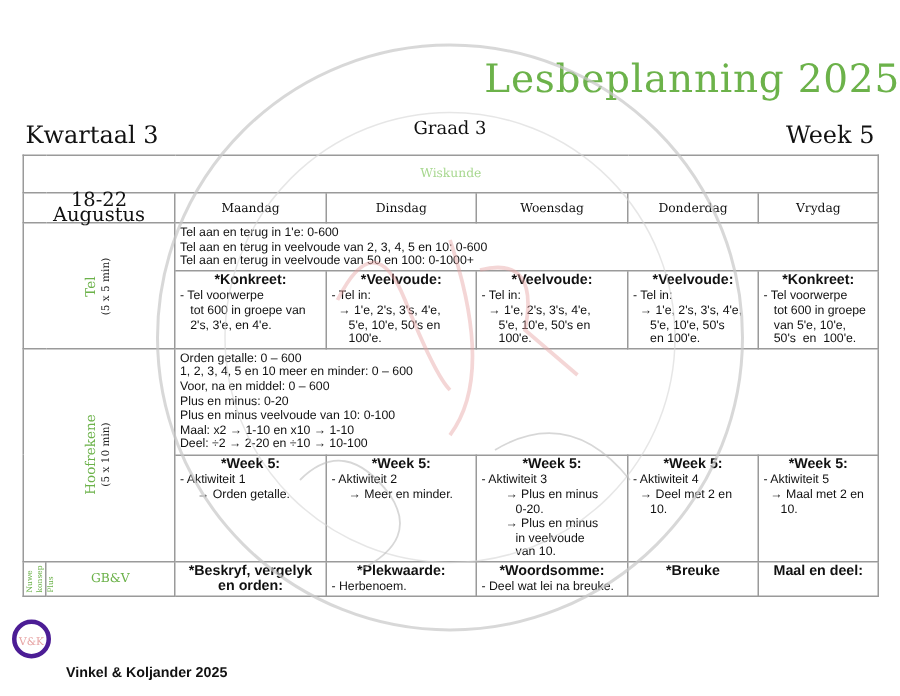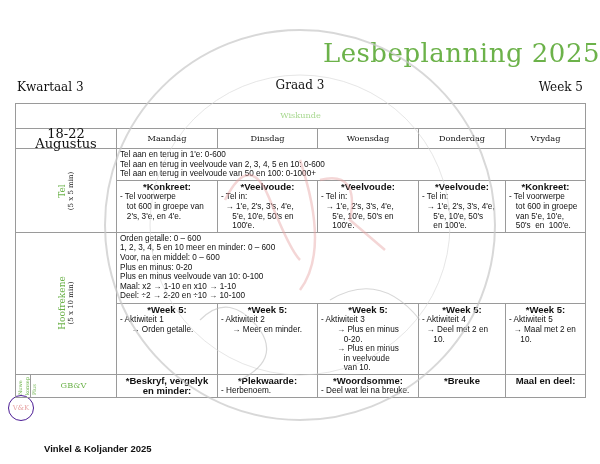--- a/index.html
+++ b/index.html
@@ -3,21 +3,21 @@
 <meta charset="utf-8">
 <style>
   * { box-sizing: border-box; margin: 0; padding: 0; }
   html, body { width: 600px; height: 464px; background: #ffffff; overflow: hidden; }
   body { position: relative; font-family: "Liberation Sans", sans-serif; color: #111; }
 
   .watermark { position: absolute; left: 0; top: 0; width: 600px; height: 464px; pointer-events: none; z-index: 5; }
 
   .title { position: absolute; top: 38px; left: 0; width: 600px; text-align: right;
     font-family: "DejaVu Serif", serif; font-size: 26px; color: #6cb24a; letter-spacing: 0.5px; }
-  .meta { position: absolute; top: 80px; font-family: "DejaVu Serif", serif; font-size: 12px; color: #111; }
+  .meta { position: absolute; top: 80px; font-family: "DejaVu Serif", serif; font-size: 16px; color: #111; }
   .meta.left { left: 17px; }
   .meta.center { left: 0; width: 600px; text-align: center; font-size: 12px; top: 78px; }
   .meta.right { right: 17px; }
 
   table.plan { position: absolute; left: 15px; top: 103px; width: 570px; border-collapse: collapse; table-layout: fixed; z-index: 2; }
   table.plan td { border: 1px solid #9a9a9a; vertical-align: top; font-size: 8.2px; line-height: 9.6px; }
   .subject { text-align: center; font-family: "DejaVu Serif", serif; font-size: 17px; color: #a8d890; height: 25px; vertical-align: middle !important; }
   .hdr td { height: 15px; text-align: center; vertical-align: middle !important; font-family: "DejaVu Serif", serif; font-size: 11px; }
   .hdr td.date { font-size: 13px; }
   .rot-cell { position: relative; padding: 0 !important; }
@@ -31,21 +31,21 @@
   .act .ln { white-space: pre; }
   .row-tel .act { height: 49px; margin-left: 41px; }
   .row-hoof .act { height: 70px; }
   .gb-cell { height: 22px; }
   .gb-cell .h { font-weight: bold; text-align: center; font-size: 9.5px; line-height: 10px; }
   .gbv { text-align: center; vertical-align: middle !important; font-family: "DejaVu Serif", serif; color: #6cb24a; font-size: 10px; }
   .tiny { position: relative; padding: 0 !important; }
   .tiny .stack { position: absolute; left: 1px; top: 2px; display: flex; gap: 1px; }
   .tiny .stack span { writing-mode: vertical-rl; transform: rotate(180deg); font-size: 5px; line-height: 6px; color: #6cb24a; font-family: "DejaVu Serif", serif; }
 
-  .footer-logo { position: absolute; left: 8px; top: 395px; width: 26px; height: 26px; border: 1px solid #4c1d95; border-radius: 50%;
+  .footer-logo { position: absolute; left: 8px; top: 413px; width: 26px; height: 26px; border: 3px solid #4c1d95; border-radius: 50%;
     text-align: center; font-size: 7px; line-height: 24px; color: #e7a4a4; font-family: "DejaVu Serif", serif; }
   .footer-text { position: absolute; left: 44px; top: 443px; font-family: Liberation Sans, sans-serif; font-weight: bold; font-size: 9.5px; color: #111; }
 </style>
 </head>
 <body>
 
 <svg class="watermark" viewBox="0 0 600 464">
   <circle cx="300" cy="225" r="195" fill="none" stroke="#c8c8c8" stroke-width="2" opacity="0.7"></circle>
   <circle cx="300" cy="225" r="150" fill="none" stroke="#d6d6d6" stroke-width="1" opacity="0.6"></circle>
   <path d="M225 200 Q250 150 270 200 T300 260" fill="none" stroke="#e7a4a4" stroke-width="2.5" opacity="0.45"></path>
@@ -187,21 +187,21 @@
   <tr>
     <td class="tiny gb-cell">
       <div class="stack">
         <span>Nuwe</span>
         <span>konsep</span>
         <span>Plus</span>
       </div>
     </td>
     <td class="gbv gb-cell">GB&amp;V</td>
     <td class="act gb-cell">
-      <div class="h">*Beskryf, vergelyk en minder:</div>
+      <div class="h">*Beskryf, vergelyk en orden:</div>
     </td>
     <td class="act gb-cell">
       <div class="h">*Plekwaarde:</div>
       <div class="ln">- Herbenoem.</div>
     </td>
     <td class="act gb-cell">
       <div class="h">*Woordsomme:</div>
       <div class="ln">- Deel wat lei na breuke.</div>
     </td>
     <td class="act gb-cell">

